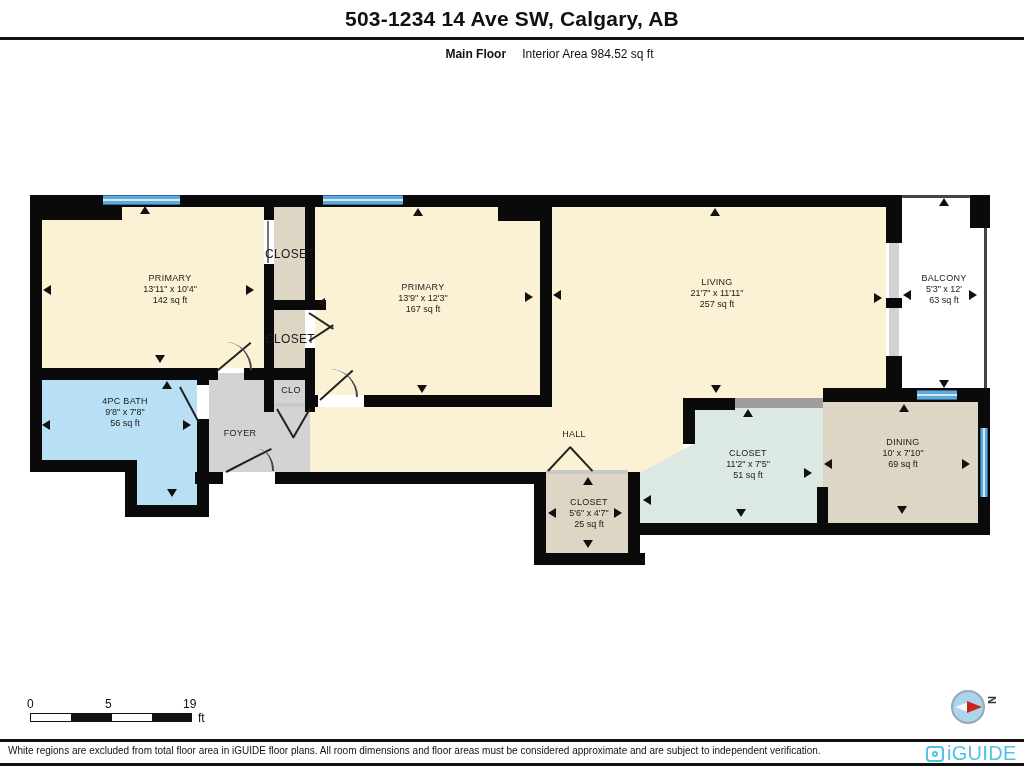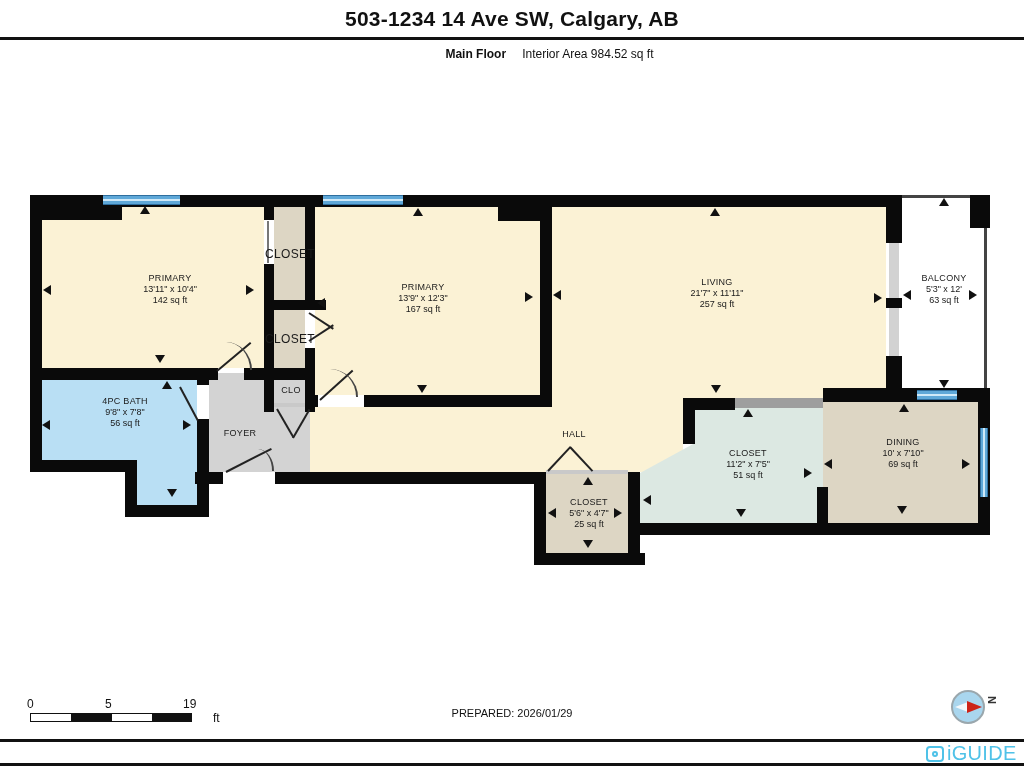--- a/index.html
+++ b/index.html
@@ -238,31 +238,31 @@
     </div>
   </div>
 
   <span class="scalelab" style="left:27px;top:697px;">0</span>
   <span class="scalelab" style="left:105px;top:697px;">5</span>
   <span class="scalelab" style="left:183px;top:697px;">19</span>
   <div id="scalebar">
     <span class="seg" style="left:40px;width:41px;"></span>
     <span class="seg" style="left:121px;width:40px;"></span>
   </div>
-  <span class="scalelab" style="left:213px;top:711px;">ft</span>
-
-  <div id="prepared">PREPARED: 2026/01/29</div>
+  <span class="scalelab" style="left:198px;top:711px;">ft</span>
+
 
   <div id="compass">
     <span class="wtri"></span>
     <span class="rtri"></span>
   </div>
   <span id="north">N</span>
 
   <div class="hline" style="top:739px;height:3px;"></div>
+  <div id="disclaimer">White regions are excluded from total floor area in iGUIDE floor plans. All room dimensions and floor areas must be considered approximate and are subject to independent verification.</div>
   <div id="brand">
     <span class="bicon">
         <span class="bdot"></span>
       </span>
     <span class="btxt">iGUIDE</span>
   </div>
   <div class="hline" style="top:763px;height:3px;"></div>
 
 </div>
 

